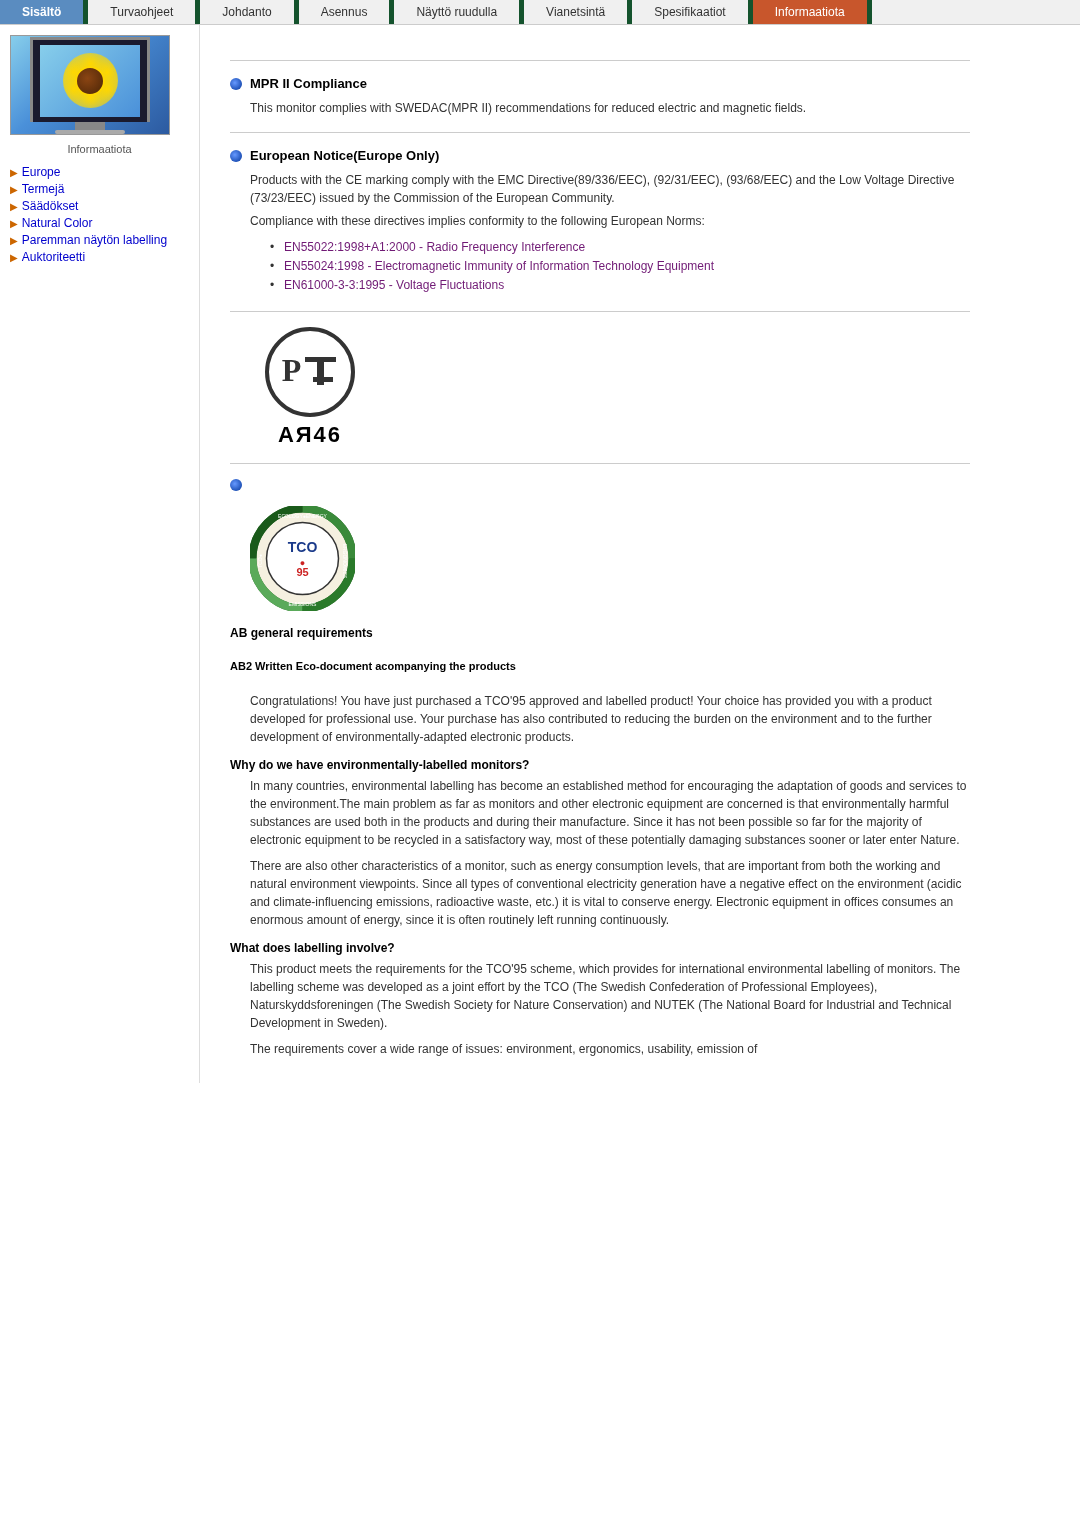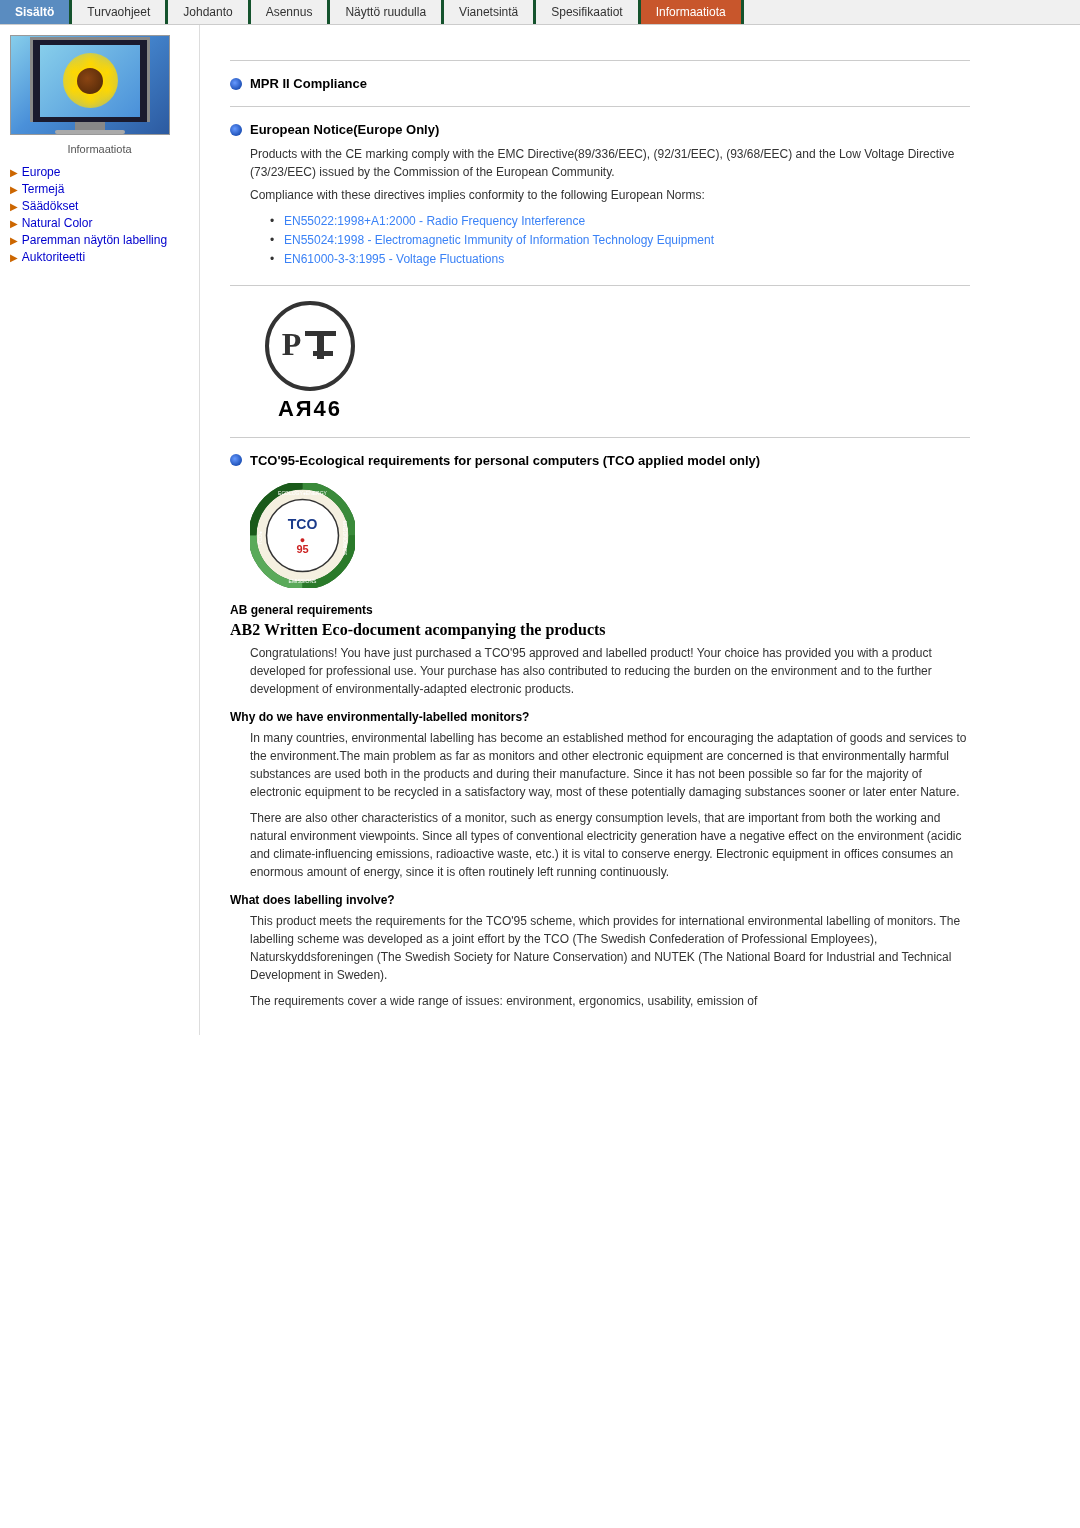--- a/index.html
+++ b/index.html
@@ -12,22 +12,22 @@
 
     
     .nav-bar {
       display: flex;
       align-items: center;
       background: #f0f0f0;
       border-bottom: 1px solid #ccc;
       font-size: 12px;
     }
     .nav-item {
-      padding: 5px 15px;
-      border-right: 3px solid #14532d;
+      padding: 5px 22px;
+      border-right: 5px solid #14532d;
       cursor: pointer;
       white-space: nowrap;
       color: #333;
     }
     .nav-item:first-child {
       background: #5a8cc0;
       color: #fff;
       font-weight: bold;
     }
     .nav-item.active {
@@ -129,21 +129,21 @@
     
     .bullet-list {
       margin: 8px 0 8px 40px;
       list-style: none;
     }
     .bullet-list li {
       font-size: 12px;
       line-height: 1.6;
       position: relative;
       padding-left: 14px;
-      color: #3b82f6;
+      color: #701a75;
     }
     .bullet-list li::before {
       content: '•';
       position: absolute;
       left: 0;
       color: #333;
     }
 
     
     .pct-logo {
@@ -196,23 +196,22 @@
     }
 
     
     .sub-header {
       font-weight: bold;
       font-size: 12px;
       margin: 10px 0 4px 0;
     }
     .sub-header-italic {
       font-weight: bold;
-      font-size: 16px;
-      margin: 4px 0;
-      font-family: Liberation Serif, serif;
+      font-size: 11px;
+      margin: 20px 0;
     }
   </style>
 </head>
 <body>
 
 <nav class="nav-bar">
   <div class="nav-item">Sisältö</div>
   <div class="nav-item">Turvaohjeet</div>
   <div class="nav-item">Johdanto</div>
   <div class="nav-item">Asennus</div>
@@ -285,20 +284,21 @@
   </aside>
 
   <main class="main-content">
 
     <hr class="divider">
 
     <div class="section-header">
       <span class="bullet-blue"></span>
       <span>MPR II Compliance</span>
     </div>
+    <p class="content-text">This monitor complies with SWEDAC(MPR II) recommendations for reduced electric and magnetic fields.</p>
 
     <hr class="divider">
 
     <div class="section-header">
       <span class="bullet-blue"></span>
       <span>European Notice(Europe Only)</span>
     </div>
     <p class="content-text">Products with the CE marking comply with the EMC Directive(89/336/EEC), (92/31/EEC), (93/68/EEC) and the Low Voltage Directive (73/23/EEC) issued by the Commission of the European Community.</p>
     <p class="content-text">Compliance with these directives implies conformity to the following European Norms:</p>
     <ul class="bullet-list">
@@ -323,21 +323,20 @@
           </div>
         </div>
       </div>
       <div class="pct-cyrillic">АЯ46</div>
     </div>
 
     <hr class="divider">
 
     <div class="section-header">
       <span class="bullet-blue"></span>
-      <span>TCO'95-Ecological requirements for personal computers (TCO applied model only)</span>
     </div>
 
     <div class="tco-logo">
       <div style="width:105px;height:105px;position:relative;">
         
         <svg width="105" height="105" viewBox="0 0 105 105">
 
           <circle cx="52.5" cy="52.5" r="50" fill="#f5f0e0" stroke="#333" stroke-width="2"></circle>
 
           <circle cx="52.5" cy="52.5" r="50" fill="none" stroke="#2d6a2d" stroke-width="8"></circle>

